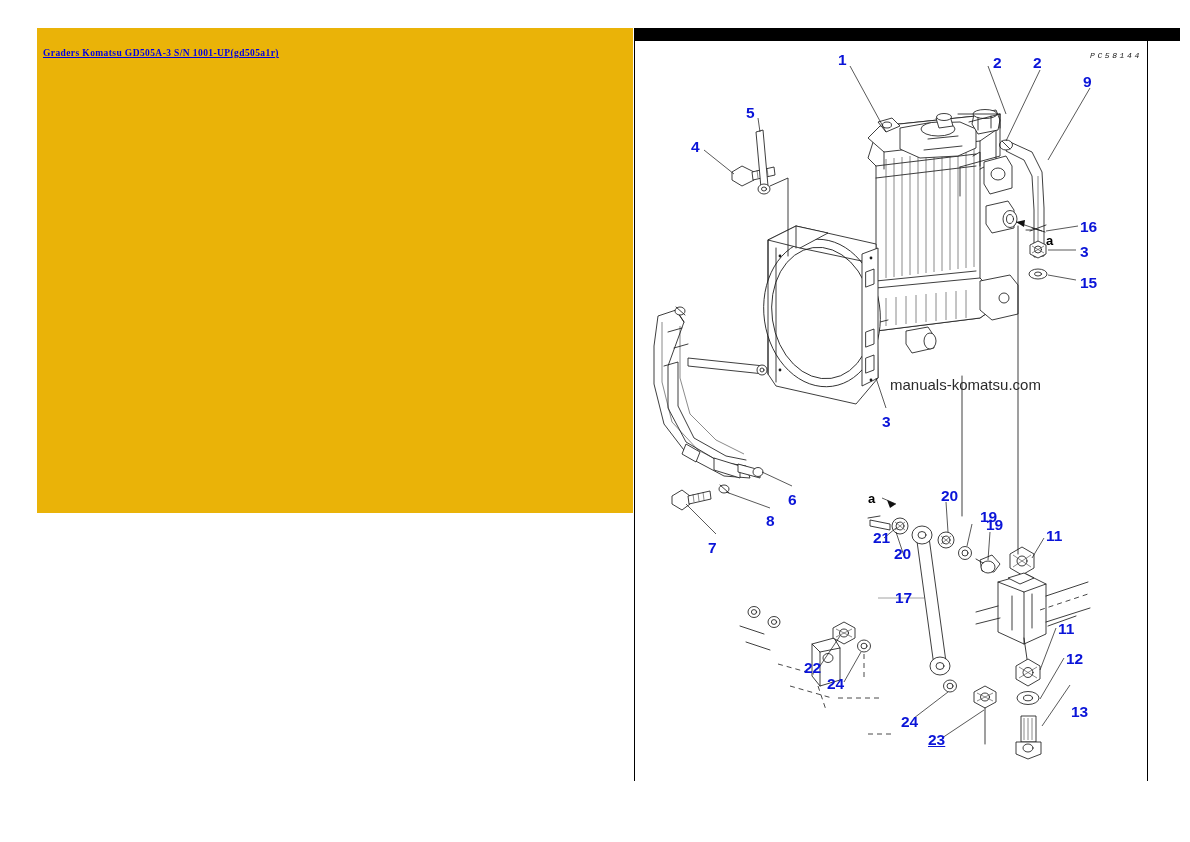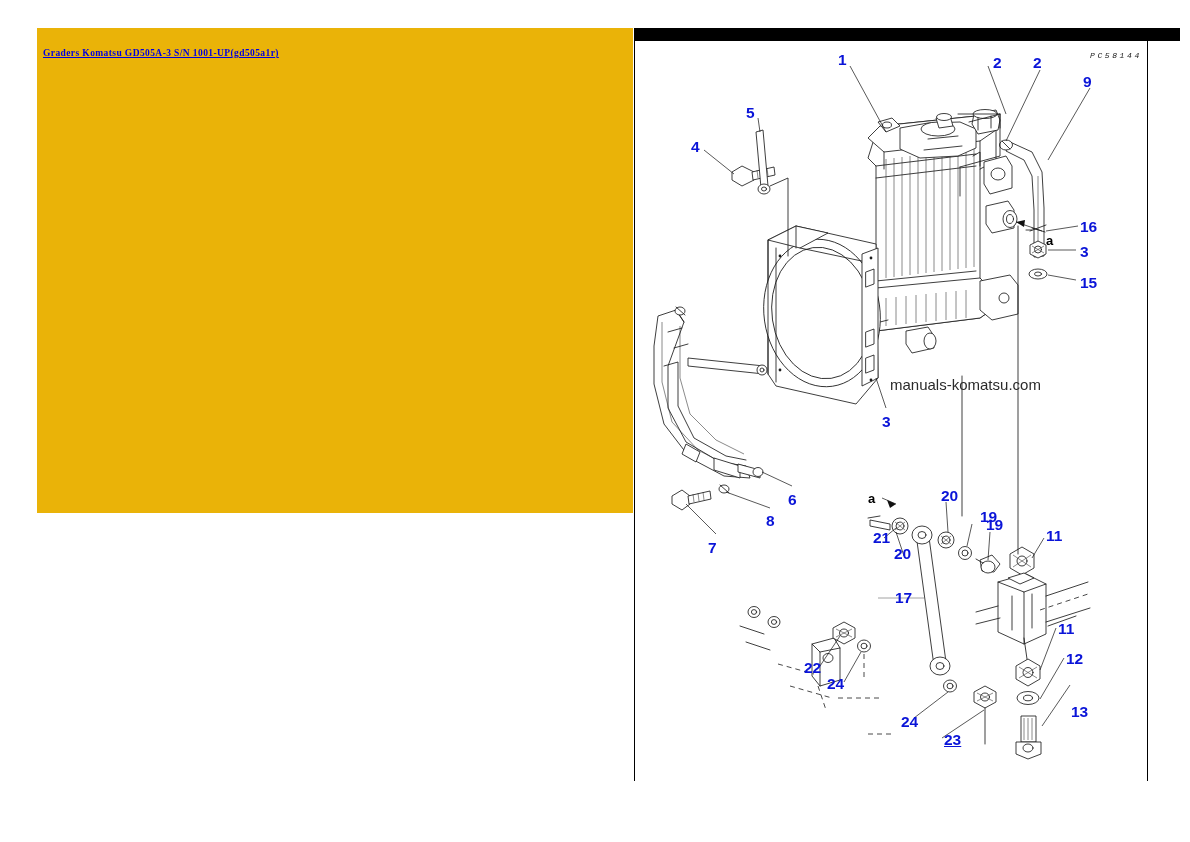--- a/index.html
+++ b/index.html
@@ -513,16 +513,16 @@
       <div class="callout" style="left: 418px; top: 502px;">11</div>
       <div class="callout" style="left: 245px; top: 504px;">21</div>
       <div class="callout" style="left: 266px; top: 520px;">20</div>
       <div class="callout" style="left: 232px; top: 564px; margin-left: 35px;">17</div>
       <div class="callout" style="left: 430px; top: 595px;">11</div>
       <div class="callout" style="left: 438px; top: 625px; text-align: right;">12</div>
       <div class="callout" style="left: 443px; top: 678px;">13</div>
       <div class="callout" style="left: 176px; top: 634px;">22</div>
       <div class="callout" style="left: 199px; top: 650px;">24</div>
       <div class="callout" style="left: 273px; top: 688px;">24</div>
-      <div class="callout" style="left: 316px; top: 706px; text-decoration: underline;">23</div>
+      <div class="callout" style="left: 300px; top: 706px; text-decoration: underline;">23</div>
     </div>
 
 </div>
 
 </body></html>

